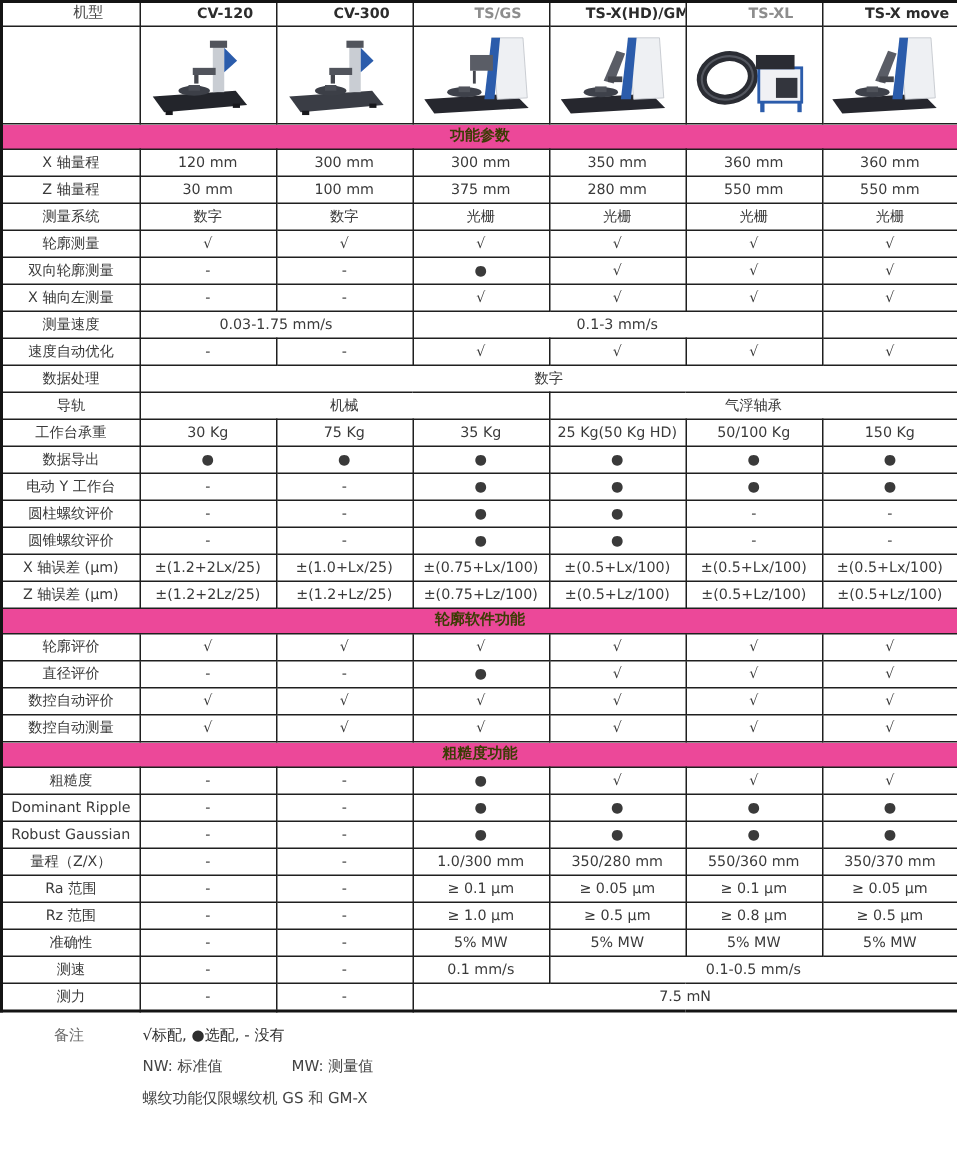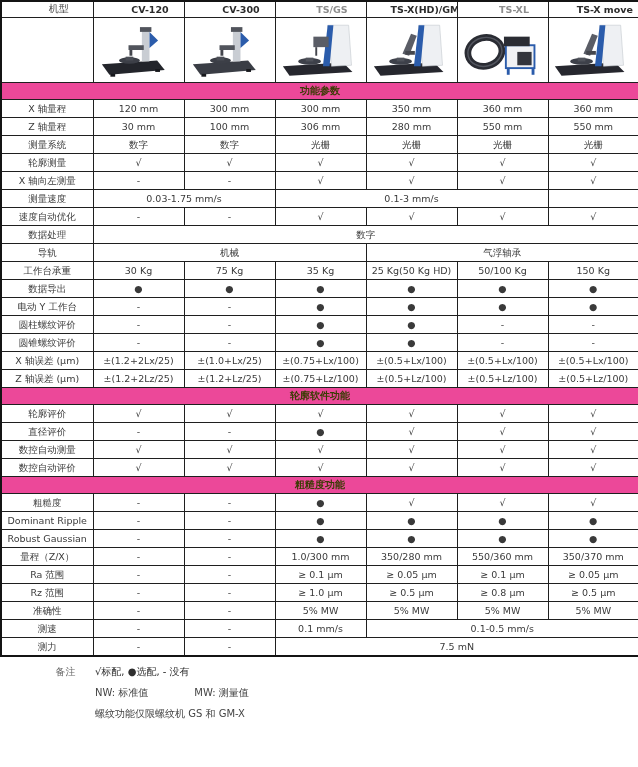--- a/index.html
+++ b/index.html
@@ -33,21 +33,21 @@
     background:#ec4899;
     color:#3c3c06;font-weight:bold;font-size:10px;height:16px;
   }
   td.label-cell{color:#545454;font-size:9.3px;margin-top:22px;}
   td.dash{color:#a8a8a8;}
   td.check{font-size:10.5px;color:#3f3f3f;}
   td.dot{font-size:9px;color:#0d0d0d;}
   td.small-val{font-size:8.8px;}
   .notes{padding:8px 0 0 36px;font-size:10px;color:#444;}
   .note-line{margin-bottom:7px;display:flex;align-items:baseline;}
-  .note-label{display:inline-block;width:59px;color:#6a6a6a;text-align:center;}
+  .note-label{display:inline-block;width:59px;color:#6a6a6a;}
   .legend{font-weight:normal;color:#2e2e2e;}
   .indent{margin-left:59px;}
   .nw-mw span{display:inline-block;}
   .nw-mw span + span{margin-left:46px;}
 </style>
 </head>
 <body>
 
 <div class="page">
   <table class="spec">
@@ -168,21 +168,21 @@
           <td>300 mm</td>
           <td>300 mm</td>
           <td>350 mm</td>
           <td>360 mm</td>
           <td>360 mm</td>
         </tr>
         <tr>
           <td class="label-cell">Z 轴量程</td>
           <td>30 mm</td>
           <td>100 mm</td>
-          <td>306 mm</td>
+          <td>375 mm</td>
           <td>280 mm</td>
           <td>550 mm</td>
           <td>550 mm</td>
         </tr>
         <tr>
           <td class="label-cell">测量系统</td>
           <td>数字</td>
           <td>数字</td>
           <td>光栅</td>
           <td>光栅</td>
@@ -192,20 +192,29 @@
         <tr>
           <td class="label-cell">轮廓测量</td>
           <td class="check">√</td>
           <td class="check">√</td>
           <td class="check">√</td>
           <td class="check">√</td>
           <td class="check">√</td>
           <td class="check">√</td>
         </tr>
         <tr>
+          <td class="label-cell">双向轮廓测量</td>
+          <td class="dash">-</td>
+          <td class="dash">-</td>
+          <td class="dot">●</td>
+          <td class="check">√</td>
+          <td class="check">√</td>
+          <td class="check">√</td>
+        </tr>
+        <tr>
           <td class="label-cell">X 轴向左测量</td>
           <td class="dash">-</td>
           <td class="dash">-</td>
           <td class="check">√</td>
           <td class="check">√</td>
           <td class="check">√</td>
           <td class="check">√</td>
         </tr>
         <tr>
           <td class="label-cell">测量速度</td>
@@ -309,30 +318,30 @@
         <tr>
           <td class="label-cell">直径评价</td>
           <td class="dash">-</td>
           <td class="dash">-</td>
           <td class="dot">●</td>
           <td class="check">√</td>
           <td class="check">√</td>
           <td class="check">√</td>
         </tr>
         <tr>
+          <td class="label-cell">数控自动评价</td>
+          <td class="check">√</td>
+          <td class="check">√</td>
+          <td class="check">√</td>
+          <td class="check">√</td>
+          <td class="check">√</td>
+          <td class="check">√</td>
+        </tr>
+        <tr>
           <td class="label-cell">数控自动测量</td>
-          <td class="check">√</td>
-          <td class="check">√</td>
-          <td class="check">√</td>
-          <td class="check">√</td>
-          <td class="check">√</td>
-          <td class="check">√</td>
-        </tr>
-        <tr>
-          <td class="label-cell">数控自动评价</td>
           <td class="check">√</td>
           <td class="check">√</td>
           <td class="check">√</td>
           <td class="check">√</td>
           <td class="check">√</td>
           <td class="check">√</td>
         </tr>
         <tr class="band-row">
           <td colspan="7">粗糙度功能</td>
         </tr>

